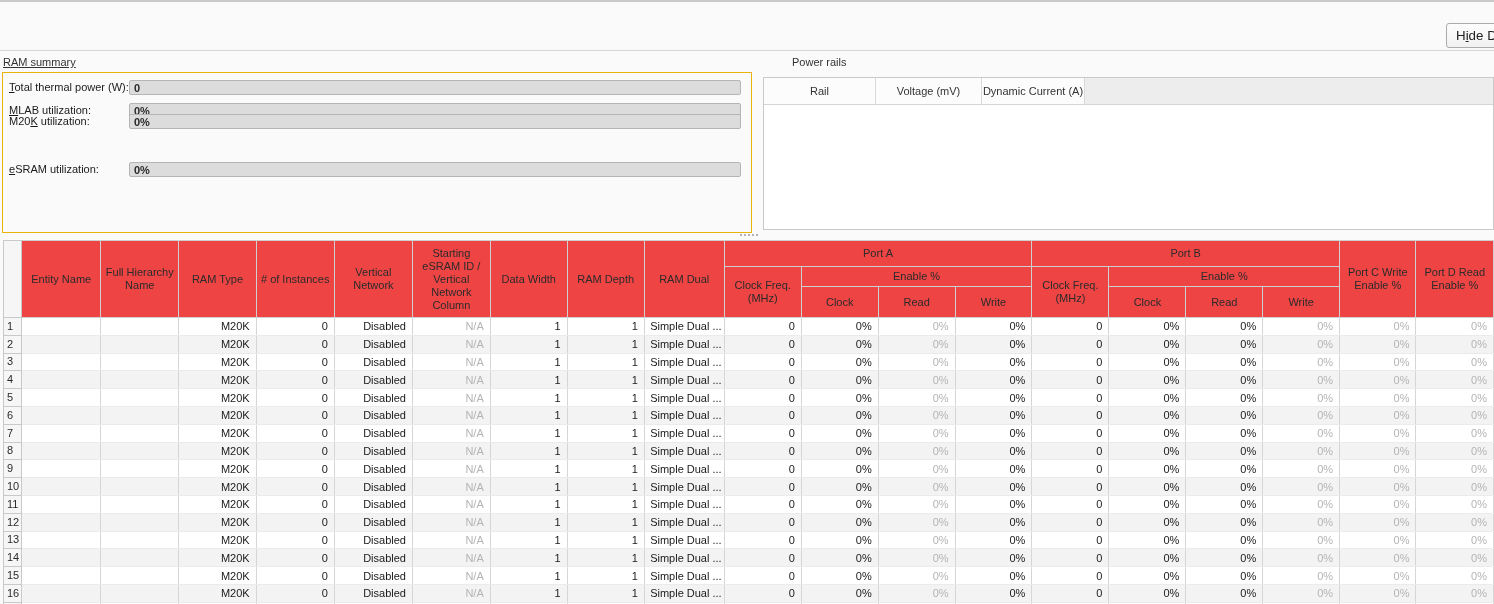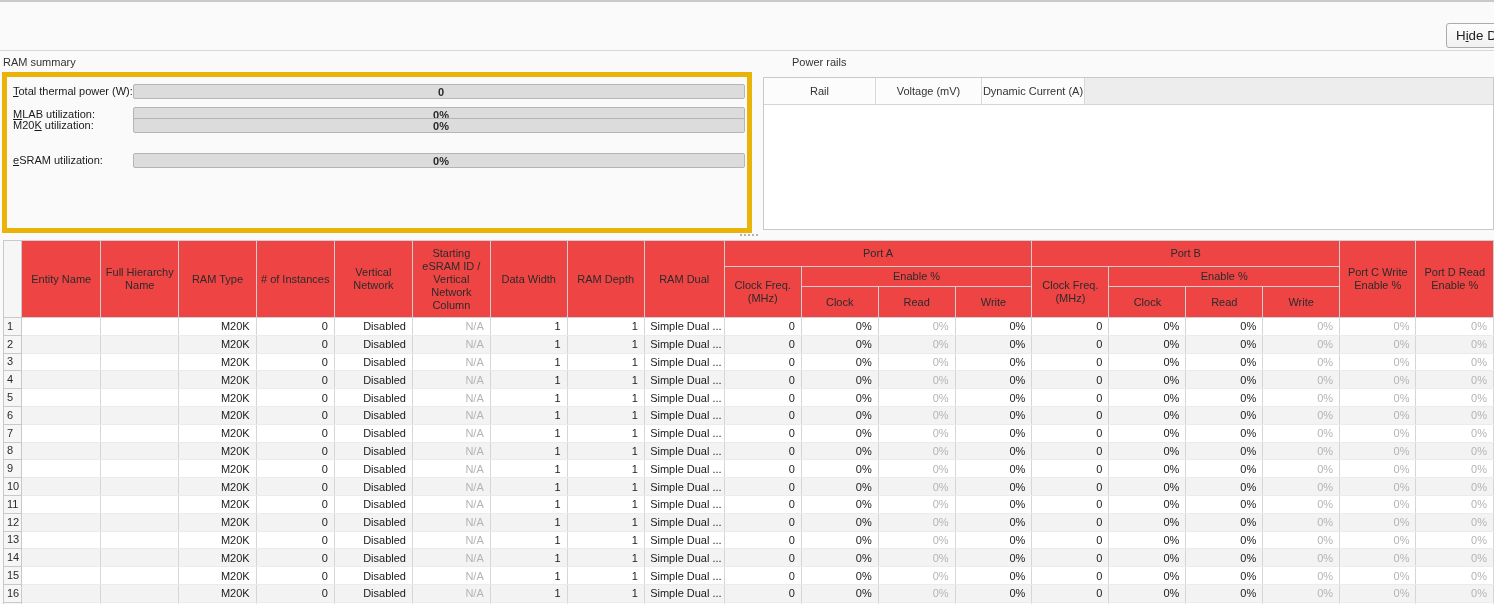--- a/index.html
+++ b/index.html
@@ -11,21 +11,21 @@
   .titlebar{position:absolute;left:0;top:2px;width:100%;height:13px;background:#0455fb;
             color:#fff;font-weight:bold;line-height:13px;padding-left:8px;box-sizing:border-box;}
   .toolbar{position:absolute;left:0;top:15px;width:100%;height:36px;background:#fafafa;
            border-bottom:1px solid #d6d6d6;box-sizing:border-box;}
   .btn{position:absolute;left:1446px;top:8px;height:25px;line-height:23px;padding:0 9px;
        background:linear-gradient(#fdfdfd,#f1f1f1);border:1px solid #ababab;border-radius:3px;
        color:#222;white-space:nowrap;box-sizing:border-box;}
 
   
   .section-title{position:absolute;color:#333;}
-  .groupbox{position:absolute;border:5px solid #eab308;box-sizing:border-box;background:#fafafa;text-align:center;}
+  .groupbox{position:absolute;border:1px solid #eab308;box-sizing:border-box;background:#fafafa;}
 
   
   .field-row{position:absolute;left:0;width:100%;height:15px;}
   .field-label{position:absolute;left:6px;top:0;line-height:15px;color:#1a1a1a;}
   .field-value{position:absolute;left:126px;top:0;width:612px;height:15px;line-height:15px;
                background:#dcdcdc;border:1px solid #b5b5b5;border-radius:2px;
                font-weight:bold;padding-left:4px;box-sizing:border-box;color:#2a2a2a;}
 
   
   .pr-table{position:absolute;left:763px;top:77px;width:731px;height:153px;background:#fff;
@@ -59,36 +59,36 @@
 
 <div class="window">
 
   <div class="topline"></div>
 
 
   <div class="toolbar">
     <button class="btn"><span>H</span><u>i</u><span>de Detail</span></button>
   </div>
 
-  <span class="section-title" style="left:3px;top:56px;">RAM summary</span>
+  <span class="section-title" style="left:3px;top:56px;text-decoration:underline;">RAM summary</span>
   <div class="groupbox" style="left:2px;top:72px;width:750px;height:161px;">
     <div id="summary-fields">
         <div class="field-row" style="top: 7px;">
           <span class="field-label"><u>T</u>otal thermal power (W):</span>
           <div class="field-value">0</div>
         </div>
         <div class="field-row" style="top: 30px;">
           <span class="field-label"><u>M</u>LAB utilization:</span>
           <div class="field-value">0%</div>
         </div>
         <div class="field-row" style="top: 41px; text-decoration: underline;">
           <span class="field-label">M20<u>K</u> utilization:</span>
           <div class="field-value">0%</div>
         </div>
-        <div class="field-row" style="top: 76px;">
+        <div class="field-row" style="top: 89px;">
           <span class="field-label"><u>e</u>SRAM utilization:</span>
           <div class="field-value">0%</div>
         </div>
       </div>
   </div>
 
   <span class="section-title" style="left:765px;top:56px;padding-left:27px;">Power rails</span>
   <div class="pr-table">
     <div class="pr-head" id="pr-head">
         <div class="pr-th" style="width: 112px;">Rail</div>

